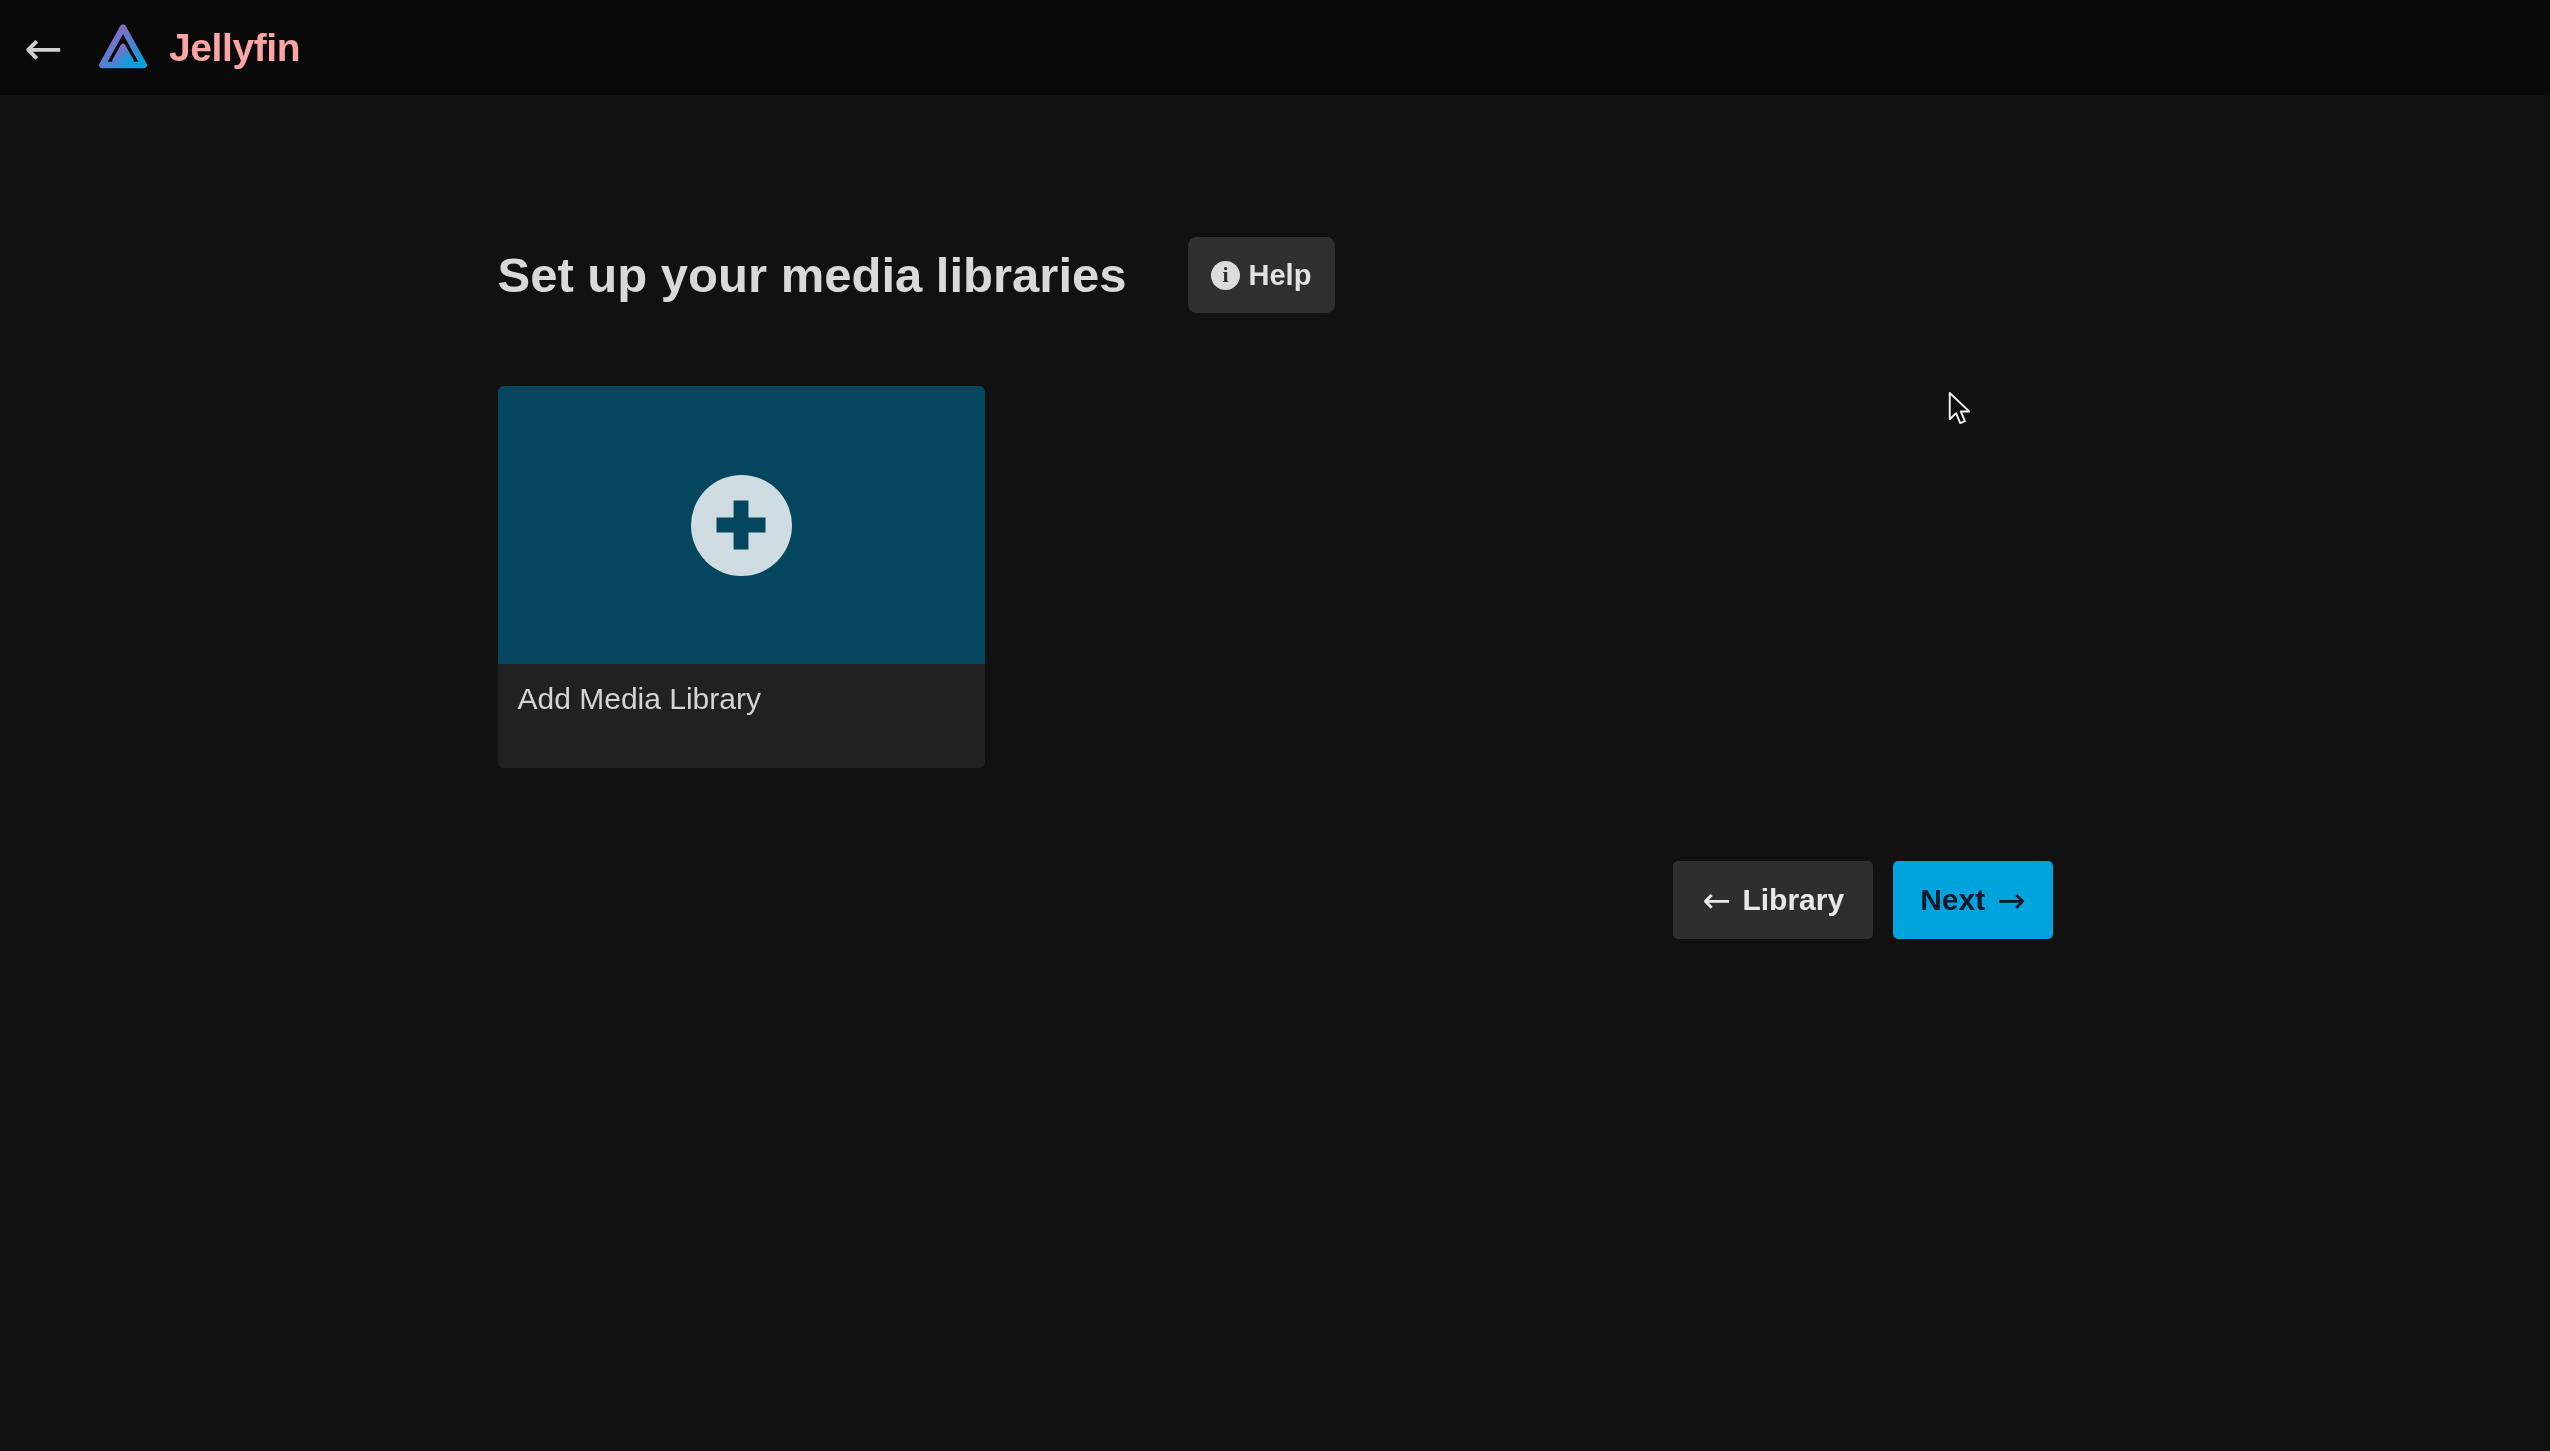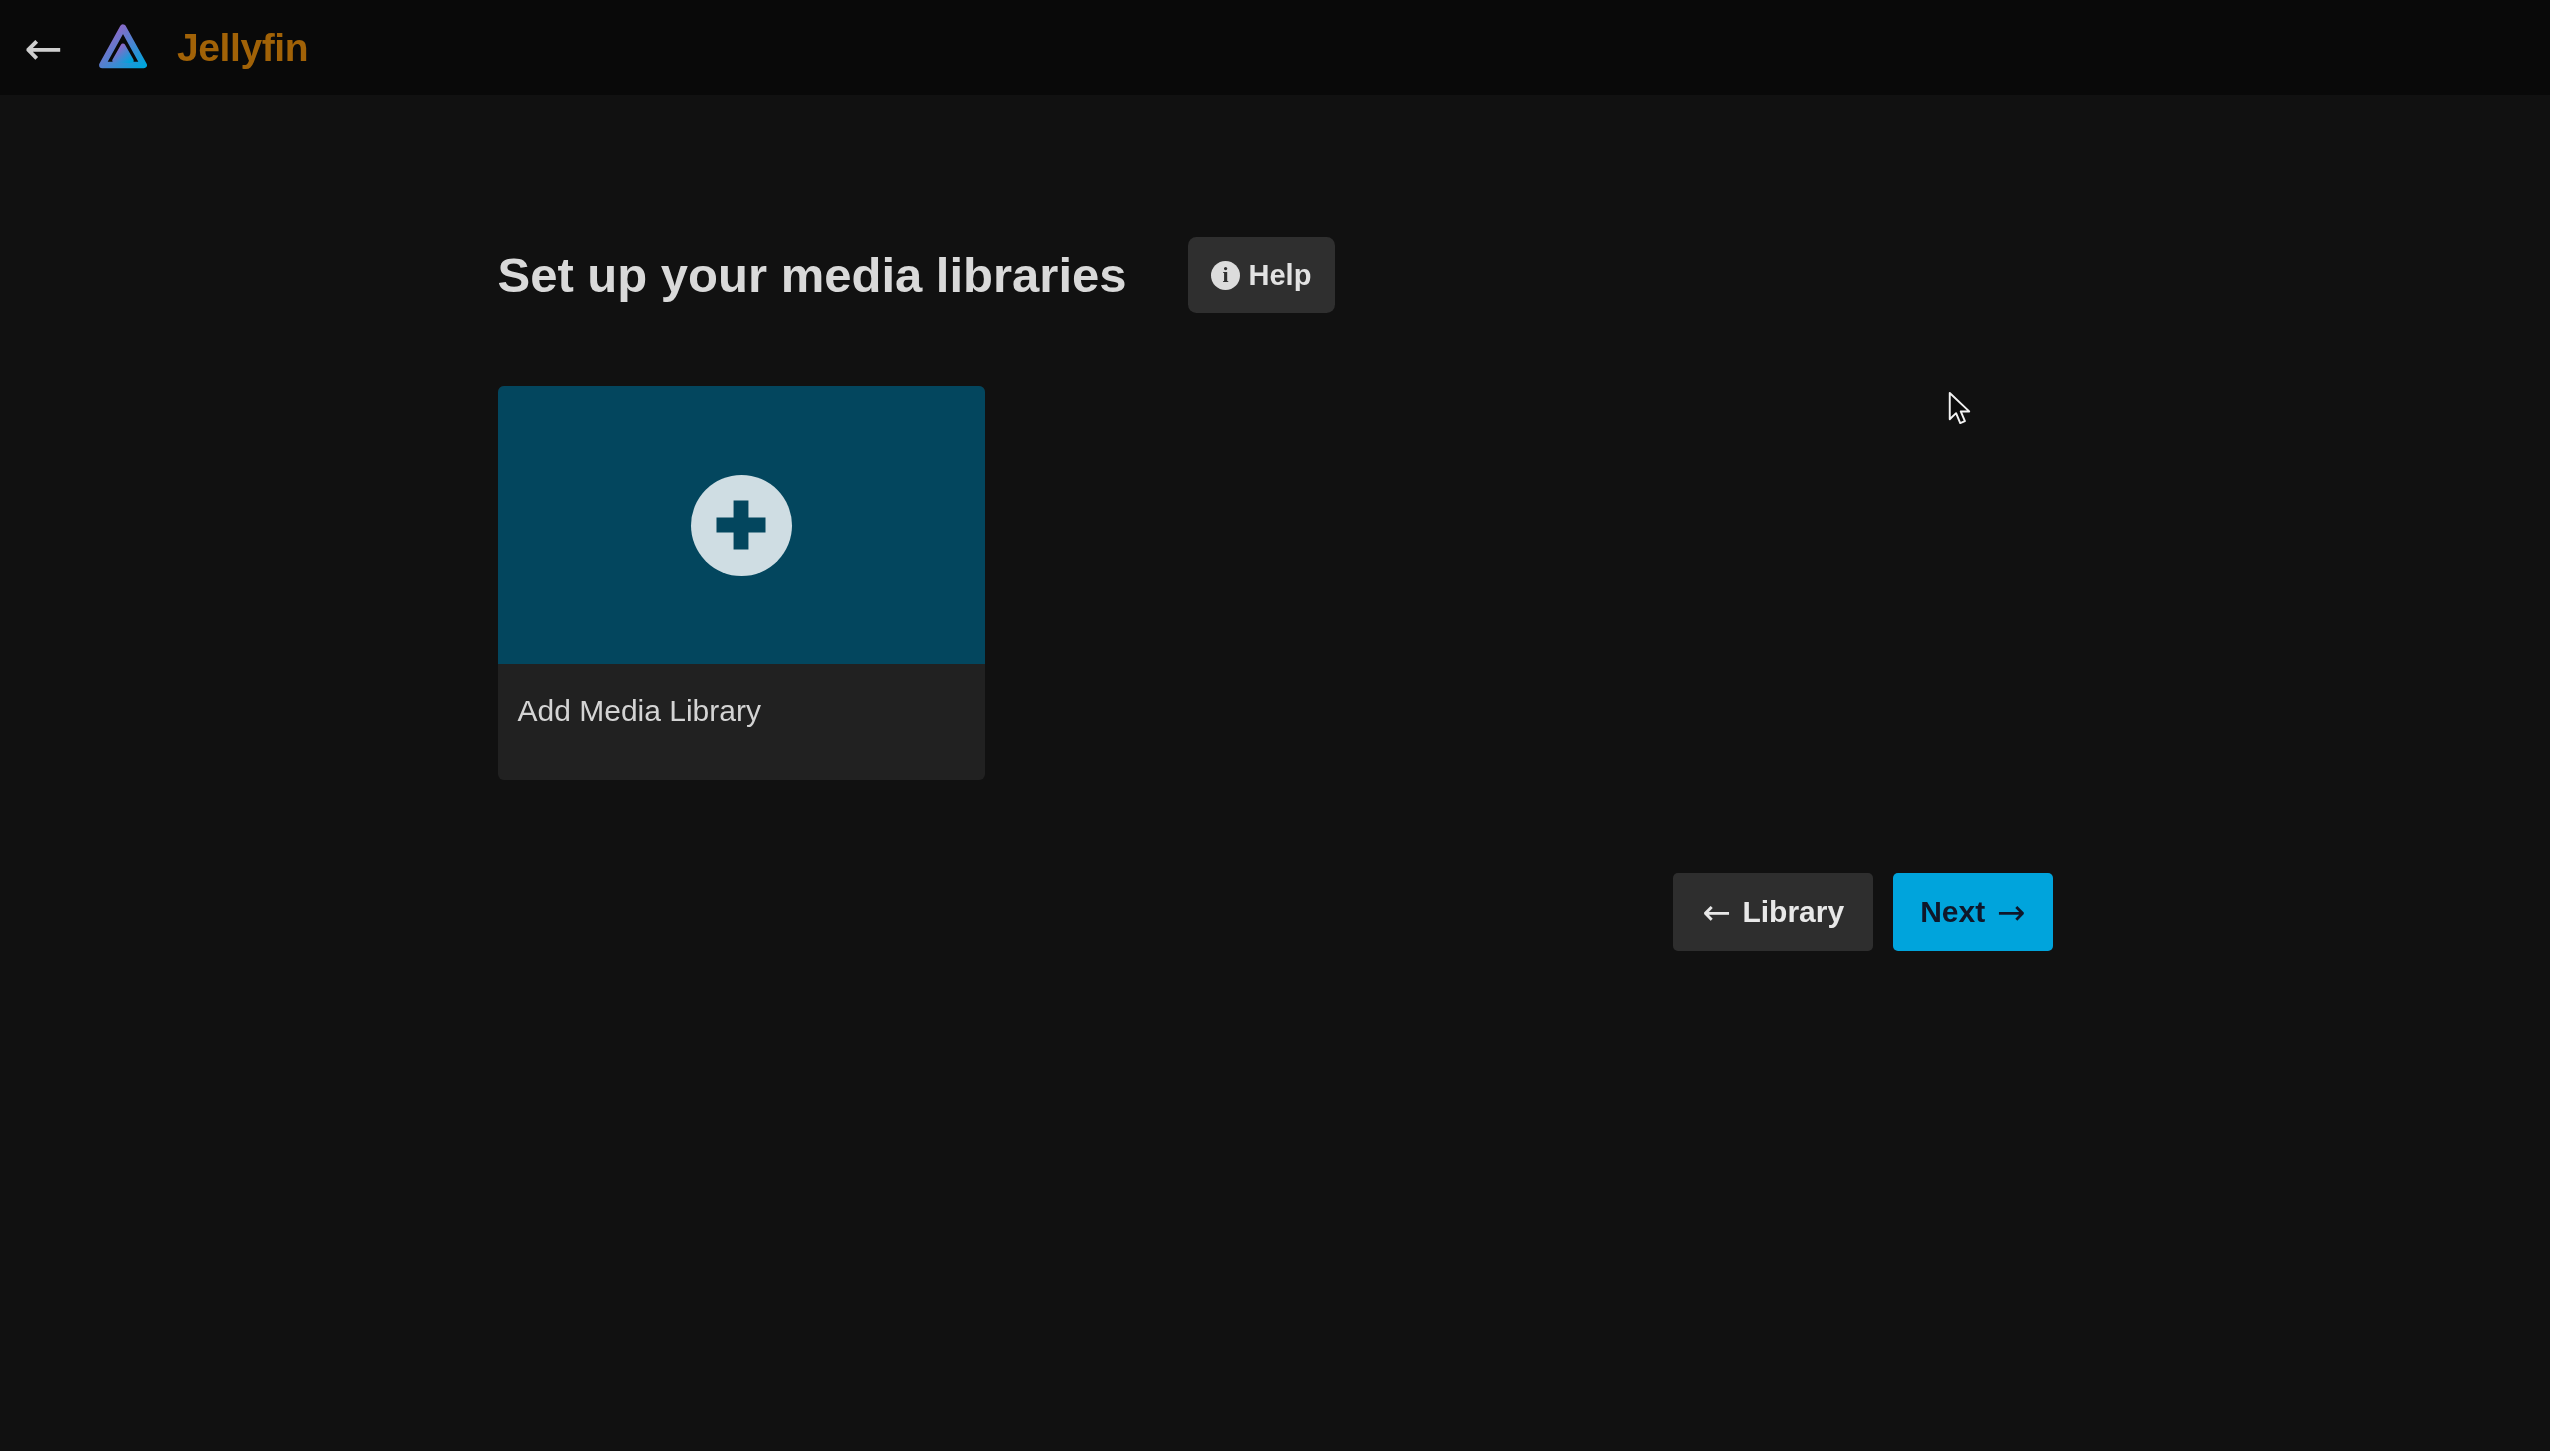--- a/index.html
+++ b/index.html
@@ -30,25 +30,25 @@
     line-height: 1;
   }
   .logo-link {
     display: flex; align-items: center;
     margin-left: 20px;
     text-decoration: none;
     cursor: pointer;
   }
   .logo-svg { width: 52px; height: 51px; display: block; }
   .app-title {
-    margin-left: 28px;
+    margin-left: 20px;
     font-size: 39px;
     font-weight: 700;
     letter-spacing: -0.4px;
-    color: #a16207;
+    color: #fca5a5;
   }
 
   
   .page-content {
     position: absolute;
     top: 95px; left: 0; right: 0; bottom: 0;
   }
   .wizard-container {
     width: 1555px;
     margin: 0 auto;
@@ -113,22 +113,22 @@
     display: flex; align-items: center; justify-content: center;
   }
   .plus-circle {
     width: 101px; height: 101px;
     border-radius: 50%;
     background: #cfdde3;
     display: flex; align-items: center; justify-content: center;
   }
   .plus-icon { width: 56px; height: 56px; display: block; }
   .card-footer {
-    height: 116px;
-    padding: 27px 20px;
+    height: 104px;
+    padding: 15px 20px;
   }
   .card-title {
     font-size: 30px;
     font-weight: 400;
     color: #d4d4d4;
     line-height: 1.35;
   }
 
   
   .nav-row {

